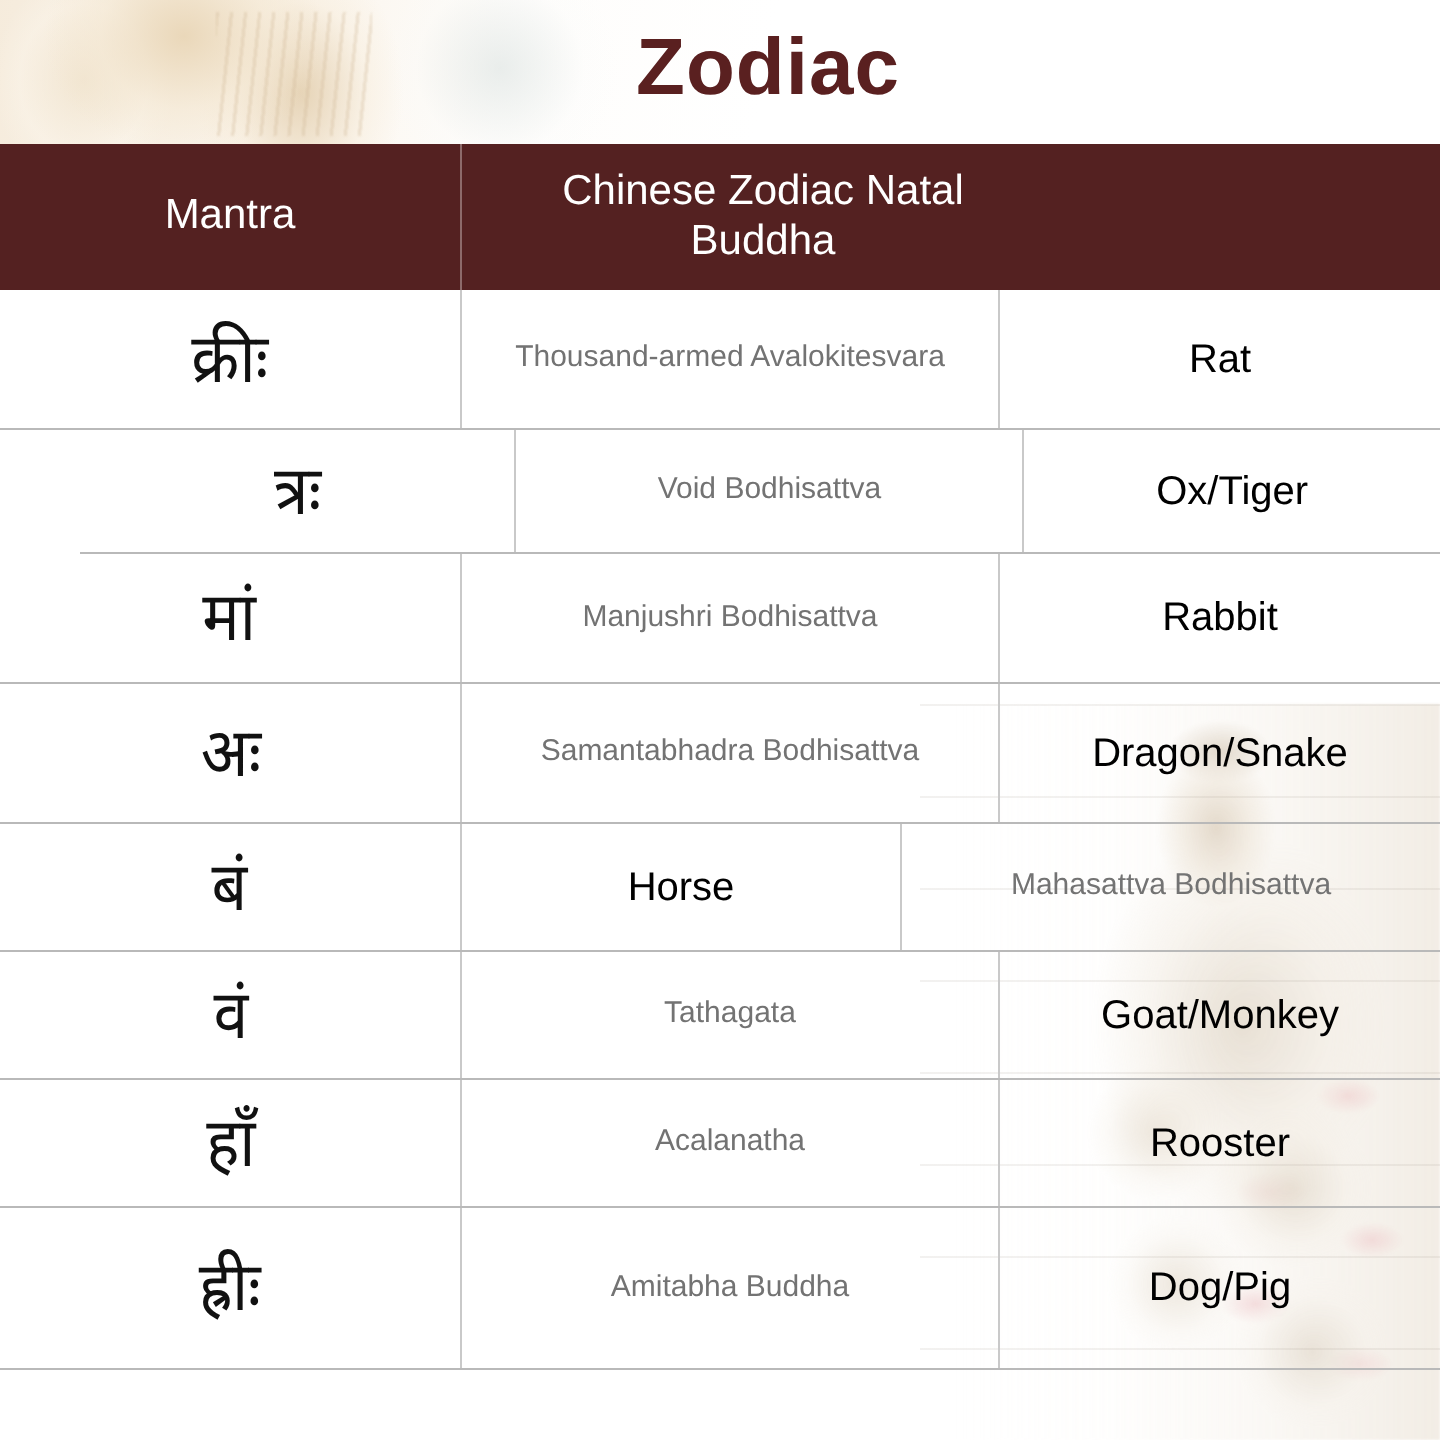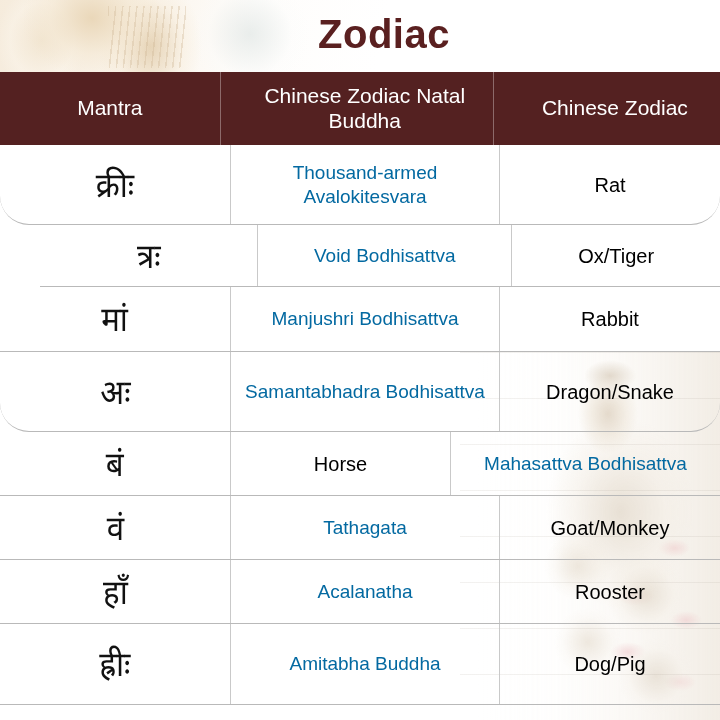--- a/index.html
+++ b/index.html
@@ -143,31 +143,31 @@
     font-family: "DejaVu Sans", sans-serif;
     color: #111111;
     font-size: 34px;
     line-height: 1;
   }
   .mantra-glyph {
     display: block;
     transform: scaleX(.92);
   }
   .td-buddha {
-    color: #0369a1;
-    font-size: 19px;
+    color: #737373;
+    font-size: 15px;
     line-height: 1.22;
   }
   .td-zodiac {
     color: #000000;
     font-size: 20px;
     line-height: 1.2;
   }
 
-  .r0, .r3 { height: 80px; border-radius: 29px; }
+  .r0, .r3 { height: 70px; }
   .r1 { height: 62px; margin-left: 40px; }
   .r2 { height: 65px; }
   .r4, .r5, .r6 { height: 64px; }
   .r7 { height: 81px; }
 </style>
 </head>
 <body>
 
 <div id="page">
 
@@ -177,21 +177,20 @@
 
   <div class="title-bar">
     <div class="title">Zodiac</div>
   </div>
 
   <div class="table">
 
     <div class="thead">
       <div class="th col-1">Mantra</div>
       <div class="th col-2">Chinese Zodiac Natal Buddha</div>
-      <div class="th col-3">Chinese Zodiac</div>
     </div>
 
     <div class="tbody">
 
       <div class="tr r0">
         <div class="td col-1 td-mantra">
             <span class="mantra-glyph">क्रीः</span>
           </div>
         <div class="td col-2 td-buddha">Thousand-armed Avalokitesvara</div>
         <div class="td col-3 td-zodiac">Rat</div>

